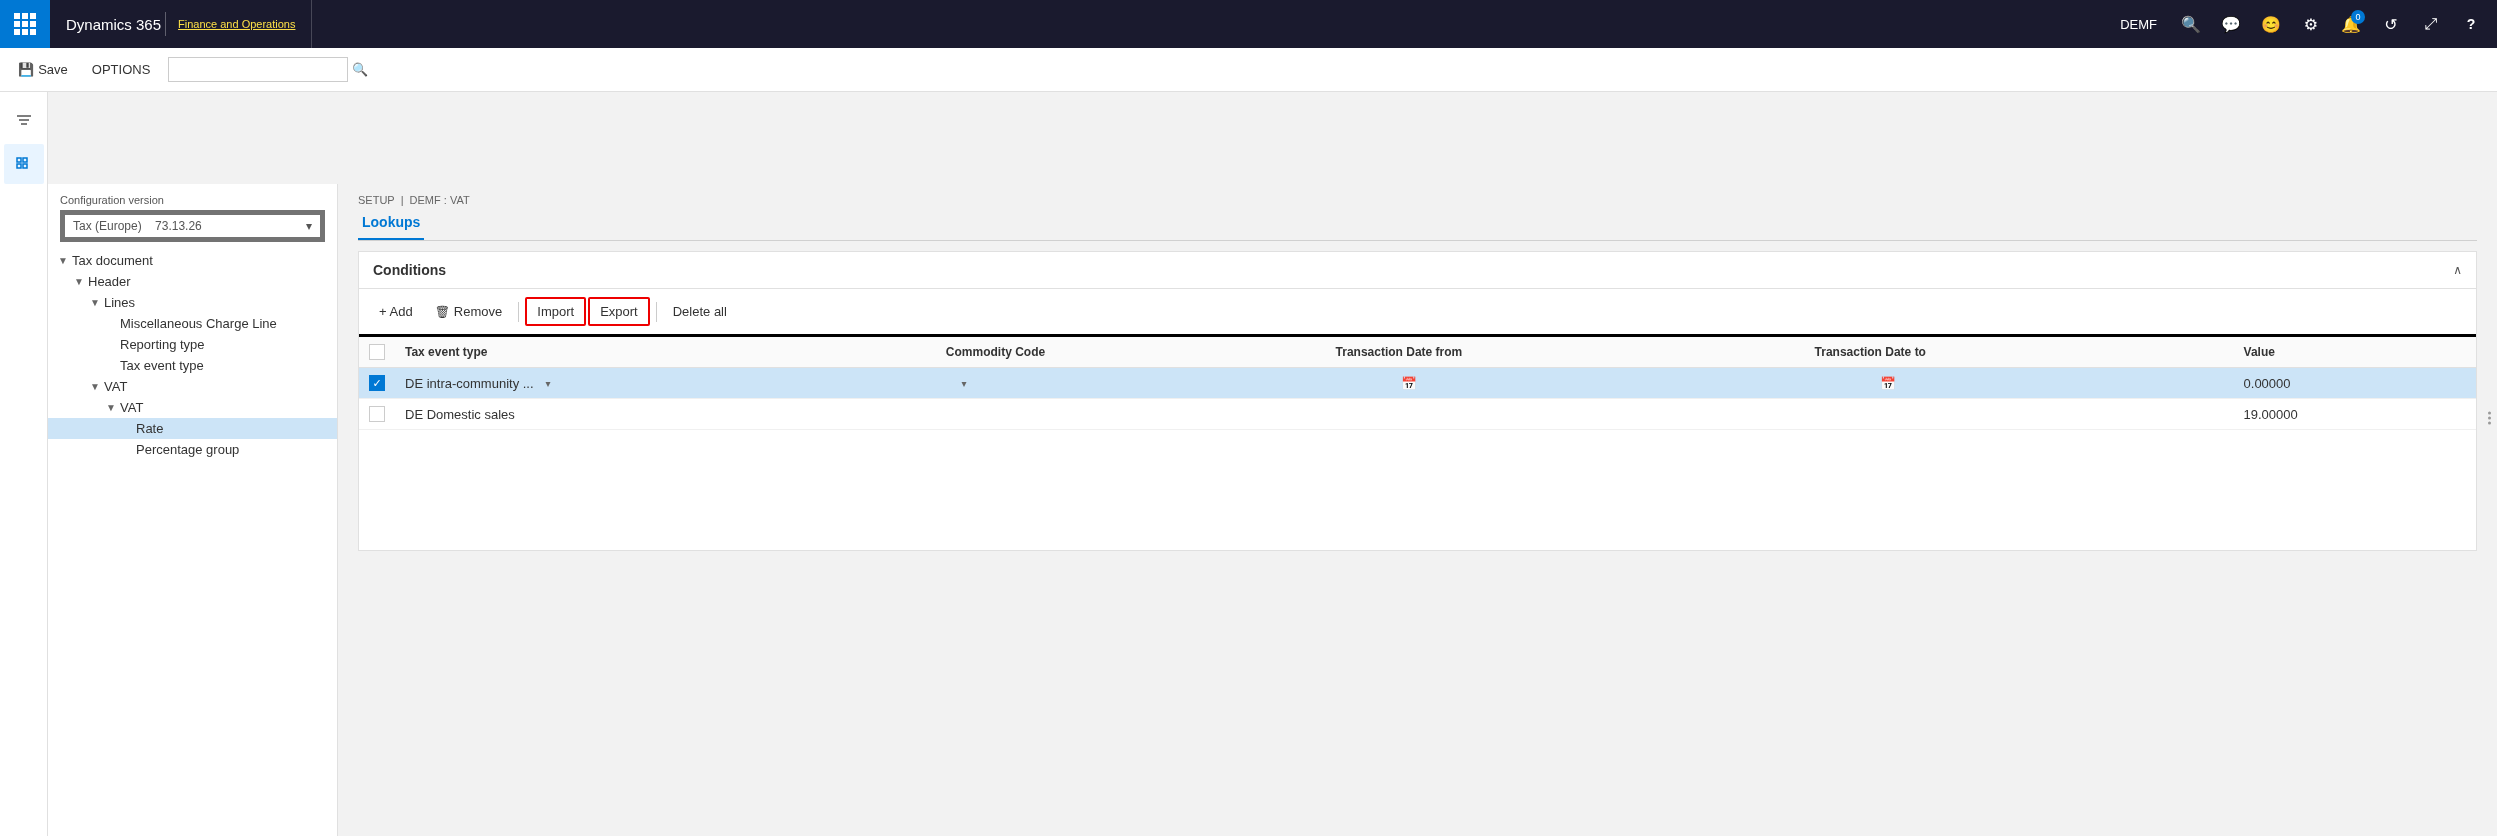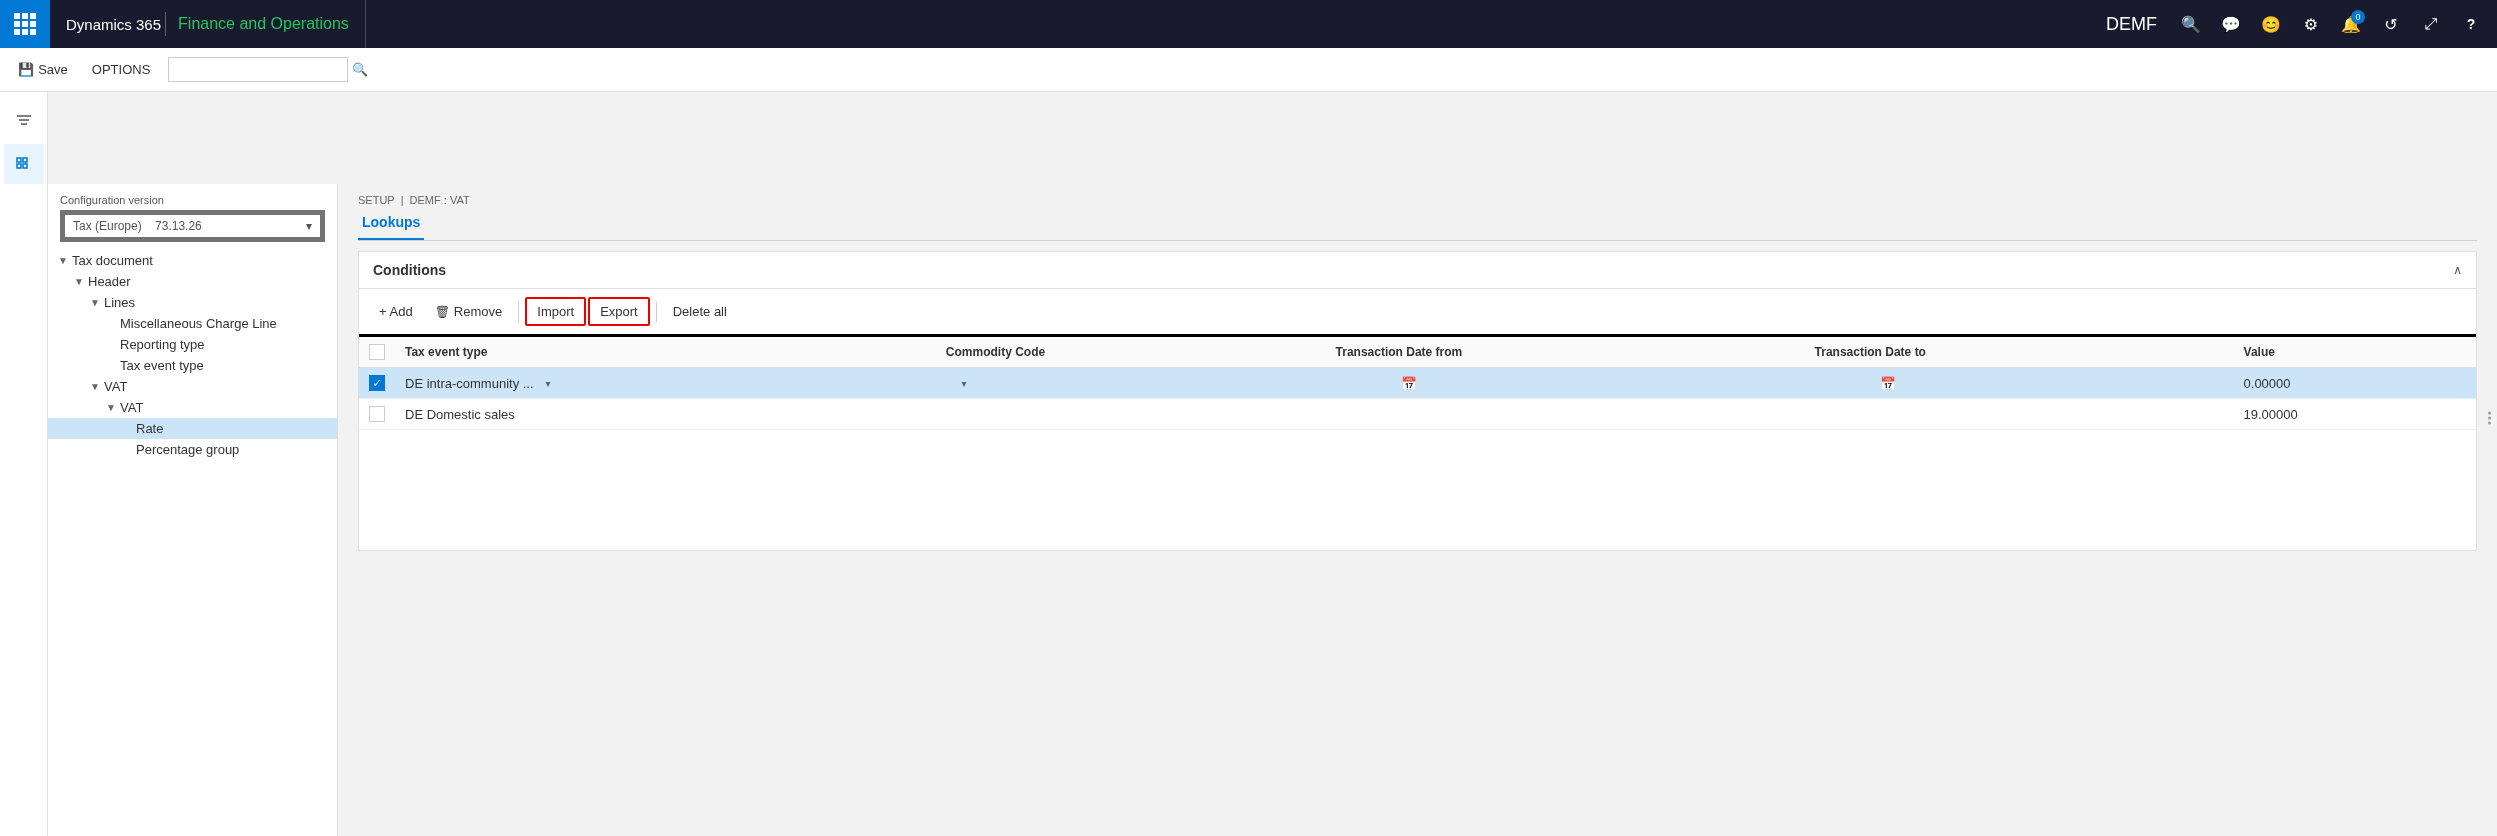--- a/index.html
+++ b/index.html
@@ -52,33 +52,34 @@
       color: white;
       margin-right: 4px;
     }
     .brand-separator {
       width: 1px;
       height: 24px;
       background: rgba(255,255,255,0.3);
       margin-right: 12px;
     }
     .brand-fo {
-      font-size: 16px;
+      font-size: 11px;
       font-weight: 300;
-      color: #22c55e;
+      color: #fde047;
+      text-decoration: underline;
     }
     .top-nav-right {
       margin-left: auto;
       display: flex;
       align-items: center;
       padding-right: 8px;
       gap: 4px;
     }
     .nav-company {
-      font-size: 18px;
+      font-size: 13px;
       color: white;
       padding: 0 12px;
     }
     .nav-icon-btn {
       width: 36px;
       height: 36px;
       display: flex;
       align-items: center;
       justify-content: center;
       color: white;

